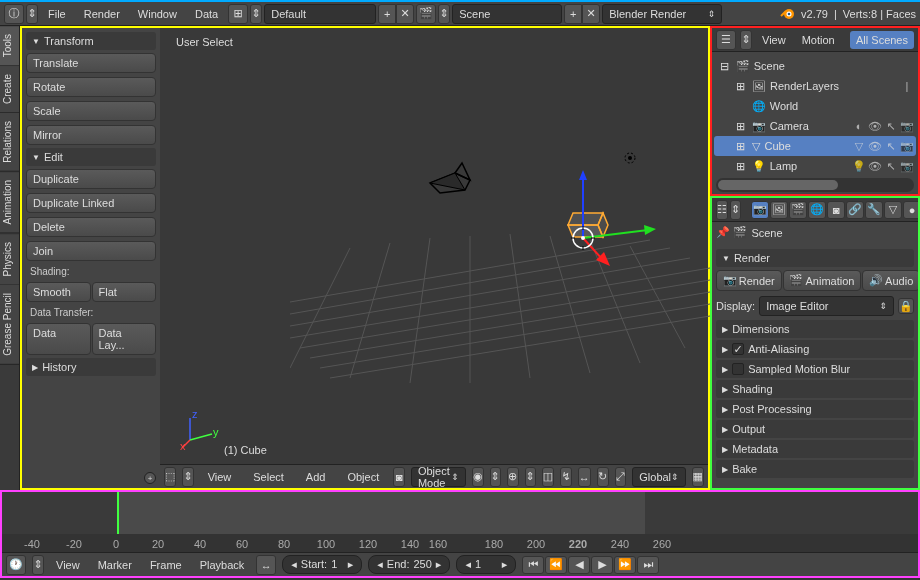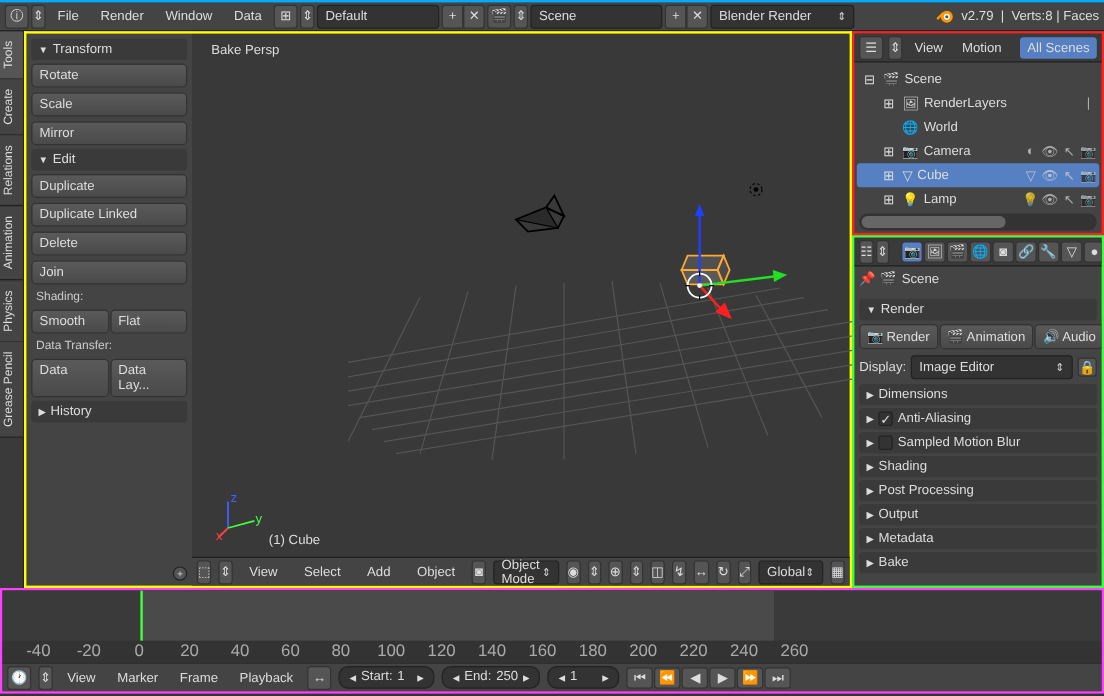--- a/index.html
+++ b/index.html
@@ -67,21 +67,21 @@
 .collapsehdr { background:#3a3a3a; padding:3px 6px; border-radius:3px; display:flex; align-items:center; gap:4px; cursor:pointer; margin:2px 0; }
 .collapsehdr::before { content:"▶"; font-size:8px; }
 .collapsehdr.open::before { content:"▼"; }
 .chk { width:12px; height:12px; border:1px solid #222; background:#333; border-radius:2px; display:inline-flex; align-items:center; justify-content:center;}
 
 .timeline { height:88px; background:#444; border:2px solid #ff40ff; display:flex; flex-direction:column; }
 .tl-track { flex:1; background:#3a3a3a; position:relative; overflow:hidden;}
 .tl-range { position:absolute; top:0; bottom:18px; left:115px; width:528px; background:#4a4a4a; }
 .tl-cursor { position:absolute; top:0; bottom:18px; left:115px; width:2px; background:#40ff40; }
 .tl-ticks { position:absolute; bottom:0; left:0; right:0; height:18px; background:#333; display:flex;}
-.tick { position:absolute; bottom:2px; font-size:14px; color:#aaa; transform:translateX(-50%);text-align:center; }
+.tick { position:absolute; bottom:2px; font-size:11px; color:#aaa; transform:translateX(-50%);text-align:center; }
 .tl-header { height:24px; background:#444; border-top:1px solid #222; display:flex; align-items:center; gap:6px; padding:0 4px; }
 .tl-header .menu { padding:3px 6px; cursor:pointer; }
 .numfield { background:#333; border:1px solid #222; border-radius:8px; padding:2px 8px; display:flex; gap:4px; min-width:80px; font-size:10px;}
 .numfield span:last-child { margin-left:auto; }
 .playbtns { display:flex; gap:1px; }
 .playbtns .iconbtn { width:22px; height:18px; }
 
 .collapse-corner { position:absolute; width:12px; height:12px; background:#555; border:1px solid #222; border-radius:6px; display:flex; align-items:center; justify-content:center; font-size:8px; cursor:pointer;}
 </style>
 </head>
@@ -89,21 +89,21 @@
 
 <div class="topbar">
   <div class="iconbtn">ⓘ</div>
   <div class="iconbtn" style="width:12px">⇕</div>
   <span class="menu">File</span>
   <span class="menu">Render</span>
   <span class="menu">Window</span>
   <span class="menu">Data</span>
   <div class="iconbtn">⊞</div>
   <div class="iconbtn" style="width:12px">⇕</div>
-  <div class="field" style="width:102px">
+  <div class="field" style="width:112px">
       <span>Default</span>
     </div>
   <div class="plusx">
       <div class="iconbtn">+</div>
       <div class="iconbtn">✕</div>
     </div>
   <div class="iconbtn">🎬</div>
   <div class="iconbtn" style="width:12px">⇕</div>
   <div class="field" style="width:110px">
       <span>Scene</span>
@@ -137,20 +137,21 @@
     <div class="vtab">Relations</div>
     <div class="vtab">Animation</div>
     <div class="vtab">Physics</div>
     <div class="vtab">Grease Pencil</div>
   </div>
 
   <div class="toolpanel">
     <div class="panelheader">
         <span>Transform</span>
       </div>
+    <div class="btn">Translate</div>
     <div class="btn">Rotate</div>
     <div class="btn">Scale</div>
     <div class="btn">Mirror</div>
 
     <div class="panelheader">
         <span>Edit</span>
       </div>
     <div class="btn">Duplicate</div>
     <div class="btn">Duplicate Linked</div>
     <div class="btn">Delete</div>
@@ -166,21 +167,21 @@
       <div class="btn">Data Lay...</div>
     </div>
 
     <div class="panelheader collapsed">
         <span>History</span>
       </div>
     <div class="collapse-corner" style="position:relative;align-self:flex-end;margin-top:auto">+</div>
   </div>
 
   <div class="viewport">
-    <div class="vp-label">Bake Persp</div>
+    <div class="vp-label">User Select</div>
 
     <svg style="position:absolute;left:260px;top:130px" width="60" height="40" viewBox="0 0 60 40">
       <polygon points="10,25 35,15 50,22 45,32 20,35" fill="none" stroke="#000" stroke-width="1.5"></polygon>
       <polygon points="35,15 42,5 50,22" fill="none" stroke="#000" stroke-width="1.5"></polygon>
       <polygon points="10,25 35,15 45,32" fill="#2a2a2a" stroke="#000"></polygon>
     </svg>
 
     <svg style="position:absolute;left:458px;top:118px" width="24" height="24">
         <circle cx="12" cy="12" r="5" fill="#393939" stroke="#000" stroke-dasharray="2 2"></circle>
         <circle cx="12" cy="12" r="2" fill="#000"></circle>
@@ -430,24 +431,24 @@
         <span class="tick" style="left: 30px;">-40</span>
         <span class="tick" style="left: 72px;">-20</span>
         <span class="tick" style="left: 114px;">0</span>
         <span class="tick" style="left: 156px;">20</span>
         <span class="tick" style="left: 198px;">40</span>
         <span class="tick" style="left: 240px;">60</span>
         <span class="tick" style="left: 282px;">80</span>
         <span class="tick" style="left: 324px;">100</span>
         <span class="tick" style="left: 366px;">120</span>
         <span class="tick" style="left: 408px;">140</span>
-        <span class="tick" style="left: 450px;">160</span>
+        <span class="tick" style="left: 436px;">160</span>
         <span class="tick" style="left: 492px;">180</span>
         <span class="tick" style="left: 534px;">200</span>
-        <span class="tick" style="left: 576px;">220</span>
+        <span class="tick" style="left: 576px; font-weight: bold;">220</span>
         <span class="tick" style="left: 618px;">240</span>
         <span class="tick" style="left: 660px;">260</span>
       </div>
   </div>
   <div class="tl-header">
     <div class="iconbtn">🕐</div>
     <div class="iconbtn" style="width:12px">⇕</div>
     <span class="menu">View</span>
     <span class="menu">Marker</span>
     <span class="menu">Frame</span>

